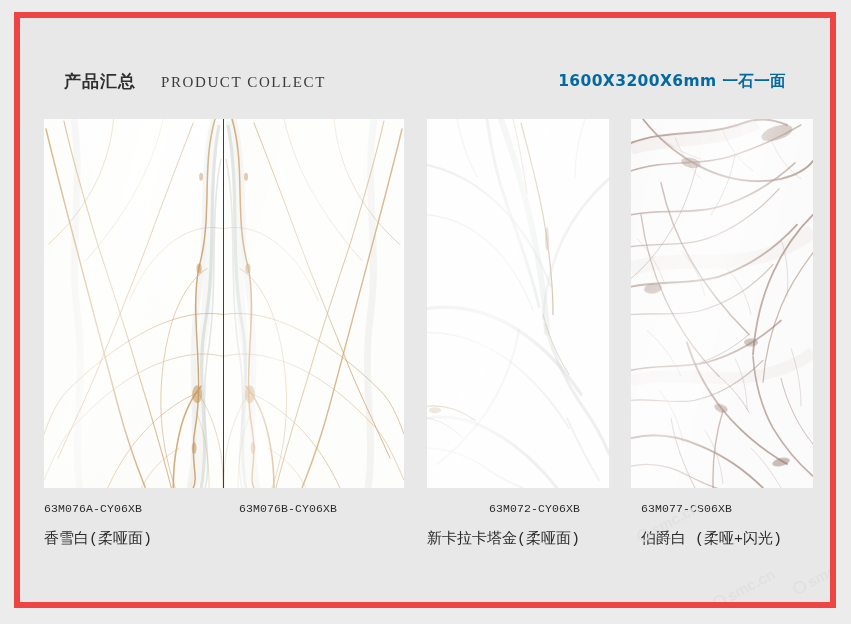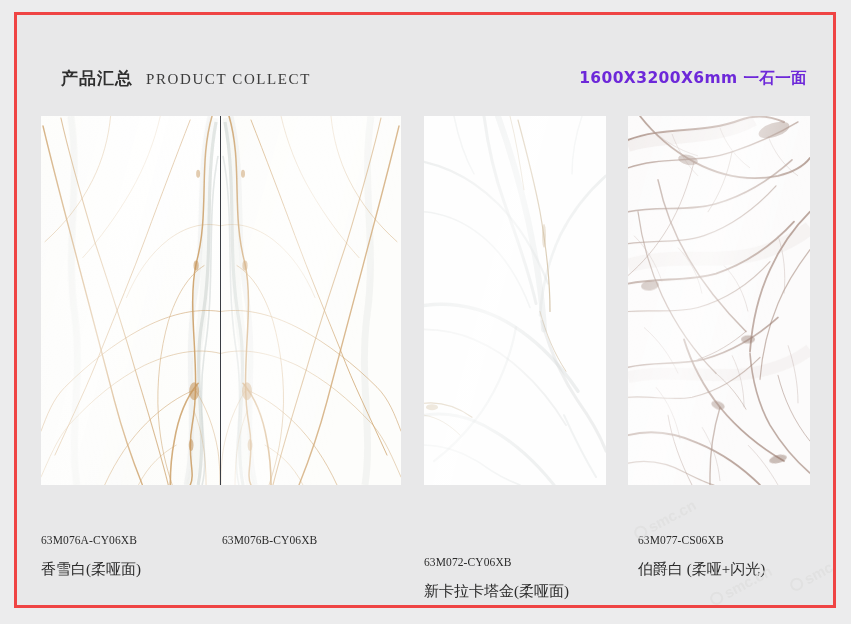--- a/index.html
+++ b/index.html
@@ -3,37 +3,37 @@
 <meta charset="utf-8">
 <style>
   html,body{margin:0;padding:0;background:#ececed;}
   body{
     width:851px;height:624px;overflow:hidden;
     font-family:"Liberation Sans","DejaVu Sans",sans-serif;
     -webkit-font-smoothing:antialiased;
   }
   .page{
     position:absolute;left:14px;top:12px;width:822px;height:596px;
-    background:#e8e8e9;border:3px solid #ef4444;box-sizing:border-box;
+    background:#e8e8e9;border:6px solid #ef4444;box-sizing:border-box;
     overflow:hidden;
   }
   
   .hdr{position:absolute;left:0;top:0;width:100%;height:100px;}
   .title-wrap{position:absolute;left:44px;top:52px;display:flex;align-items:baseline;}
   .title-cn{
     font-size:17px;font-weight:700;color:#2f2f2f;letter-spacing:1px;
     font-family:"DejaVu Sans","Liberation Sans",sans-serif;
   }
   .title-en{
-    margin-left:13px;font-size:15px;color:#3b3b3b;letter-spacing:1.6px;
+    margin-left:25px;font-size:15px;color:#3b3b3b;letter-spacing:1.6px;
     font-family:"Liberation Serif","DejaVu Serif",serif;
   }
   .spec{
-    position:absolute;right:26px;top:53px;
-    font-size:15.5px;font-weight:700;color:#6d28d9;letter-spacing:.4px;
+    position:absolute;right:44px;top:53px;
+    font-size:15.5px;font-weight:700;color:#0369a1;letter-spacing:.4px;
     font-family:"DejaVu Sans","Liberation Sans",sans-serif;white-space:nowrap;
   }
   
   .slab-row{position:absolute;left:0;top:0;width:100%;height:100%;}
   .slab{
     position:absolute;top:101px;height:369px;overflow:hidden;
     background:#fdfdfc;
   }
   .slab.s1{left:24px;width:179px;}
   .slab.s2{left:204px;width:180px;}
@@ -44,26 +44,26 @@
     background:#3a3d44;z-index:6;
   }
   .veins{position:absolute;inset:0;width:100%;height:100%;display:block;}
   .sheen{
     position:absolute;inset:0;
     background:linear-gradient(105deg,rgba(255,255,255,0) 0%,rgba(255,255,255,.55) 42%,rgba(255,255,255,0) 70%);
     pointer-events:none;
   }
   .mirror{transform:scaleX(-1);}
   
-  .cap{position:absolute;font-family:Liberation Serif, serif;margin-top:35px;}
+  .cap{position:absolute;font-family:Liberation Mono, monospace;}
   .cap .code{font-size:11.5px;color:#2b2b2b;letter-spacing:.1px;white-space:nowrap;}
   .cap .name{font-size:15px;color:#2b2b2b;margin-top:14px;white-space:nowrap;}
   .cap.c1{left:24px;top:484px;}
-  .cap.c2{left:205px;top:484px;}
-  .cap.c3{left:407px;top:506px;}
+  .cap.c2{left:219px;top:484px;}
+  .cap.c3{left:407px;top:484px;text-align:right;}
   .cap.c4{left:621px;top:484px;}
   
   .wm{
     position:absolute;color:#e0e0e0;font-size:15px;font-weight:700;
     transform:rotate(-28deg);white-space:nowrap;opacity:.85;
     font-family:"Liberation Sans",sans-serif;pointer-events:none;user-select:none;
   }
   .wm .dot{display:inline-block;width:9px;height:9px;border-radius:50%;
     border:2px solid #e0e0e0;margin-right:3px;vertical-align:-1px;}
   .wm.w1{left:690px;top:562px;}

